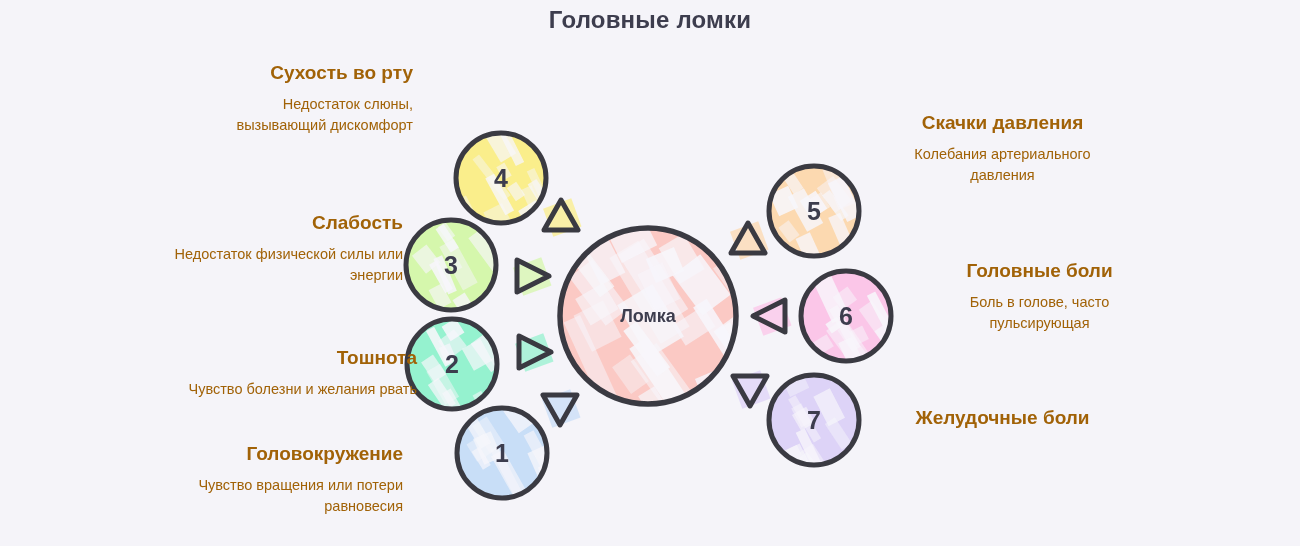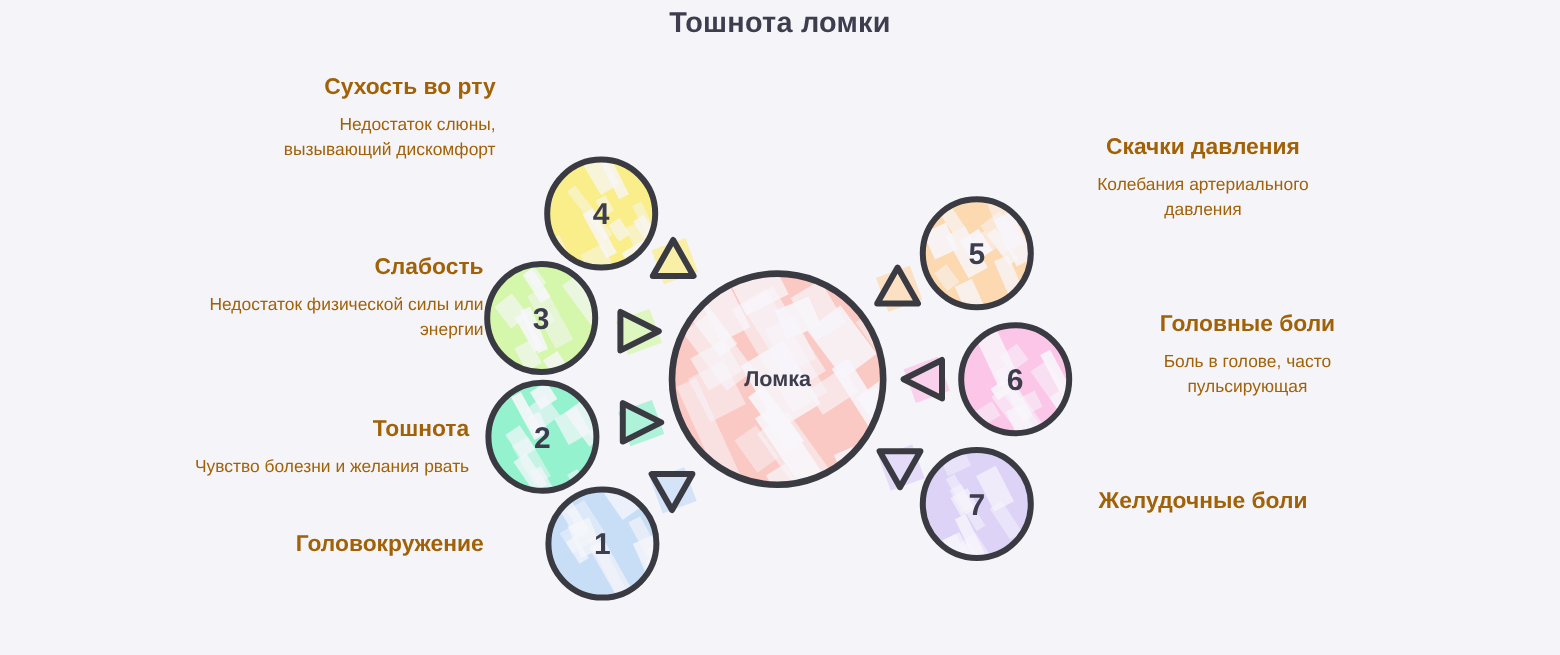--- a/index.html
+++ b/index.html
@@ -67,21 +67,21 @@
   .hub-label {
     font-family: "Liberation Sans", sans-serif;
     font-size: 18px;
     font-weight: bold;
     fill: #3d3d4e;
   }
 </style>
 </head>
 <body style="background: rgb(245, 244, 249);">
 
-<div id="page-title">Тошнота ломки</div>
+<div id="page-title">Головные ломки</div>
 
 <div id="diagram">
   <svg width="1300" height="546" viewBox="0 0 1300 546" xmlns="http://www.w3.org/2000/svg">
     <defs>
 
       <clipPath id="hubclip">
           <circle id="hubclipc" cx="648" cy="316" r="88"></circle>
         </clipPath>
     </defs>
     <g id="svg-nodes">
@@ -324,27 +324,28 @@
 <div class="label-block align-right" id="lbl-4" style="left: 200px; top: 60px; width: 213px;">
   <div class="lb-title">Сухость во рту</div>
   <div class="lb-desc">Недостаток слюны, вызывающий дискомфорт</div>
 </div>
 
 <div class="label-block align-right" id="lbl-3" style="left: 170px; top: 210px; width: 233px;">
   <div class="lb-title">Слабость</div>
   <div class="lb-desc">Недостаток физической силы или энергии</div>
 </div>
 
-<div class="label-block align-right" id="lbl-2" style="left: 158px; top: 345px; width: 233px;">
+<div class="label-block align-right" id="lbl-2" style="left: 184px; top: 345px; width: 233px;">
   <div class="lb-title">Тошнота</div>
   <div class="lb-desc">Чувство болезни и желания рвать</div>
 </div>
 
 <div class="label-block align-right" id="lbl-1" style="left: 170px; top: 441px; width: 233px;">
   <div class="lb-title">Головокружение</div>
+  <div class="lb-desc">Чувство вращения или потери равновесия</div>
 </div>
 
 <div class="label-block align-left" id="lbl-5" style="left: 895px; top: 110px; width: 215px;">
   <div class="lb-title">Скачки давления</div>
   <div class="lb-desc">Колебания артериального давления</div>
 </div>
 
 <div class="label-block align-left" id="lbl-6" style="left: 932px; top: 258px; width: 215px;">
   <div class="lb-title">Головные боли</div>
   <div class="lb-desc">Боль в голове, часто пульсирующая</div>

